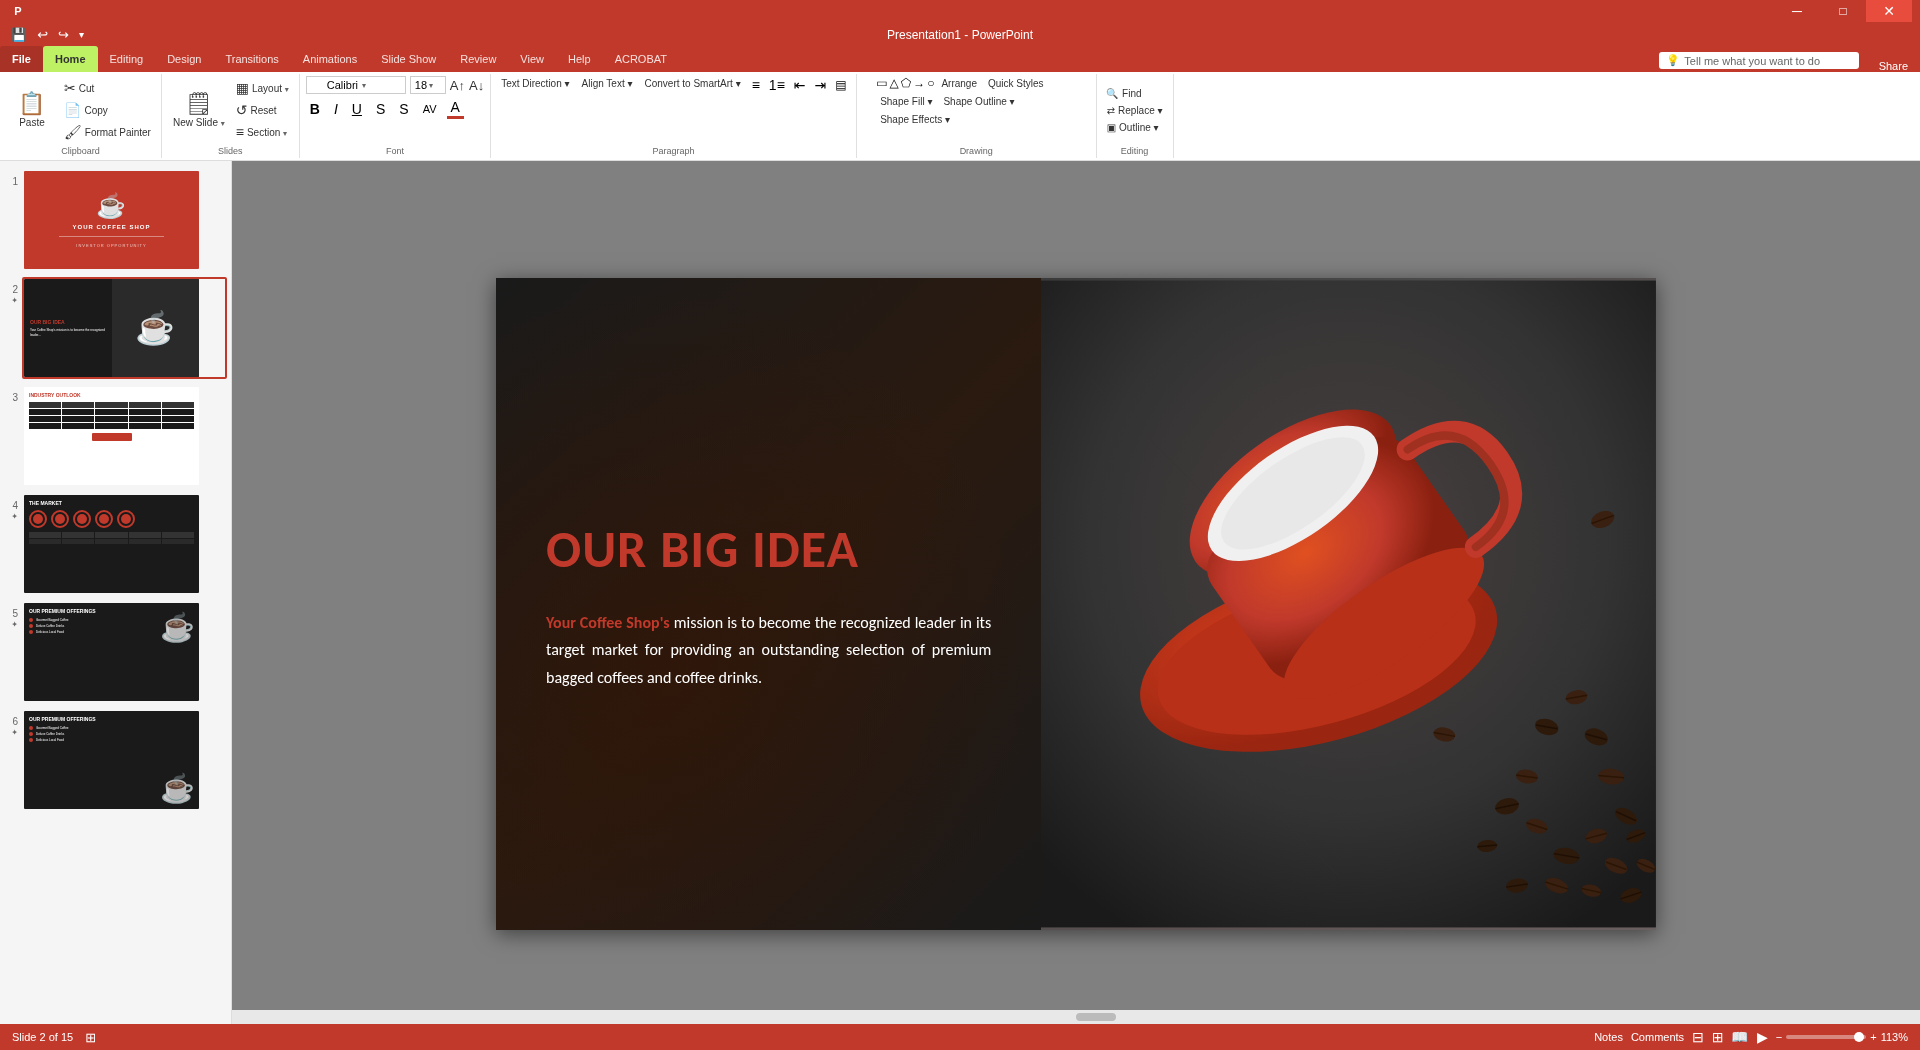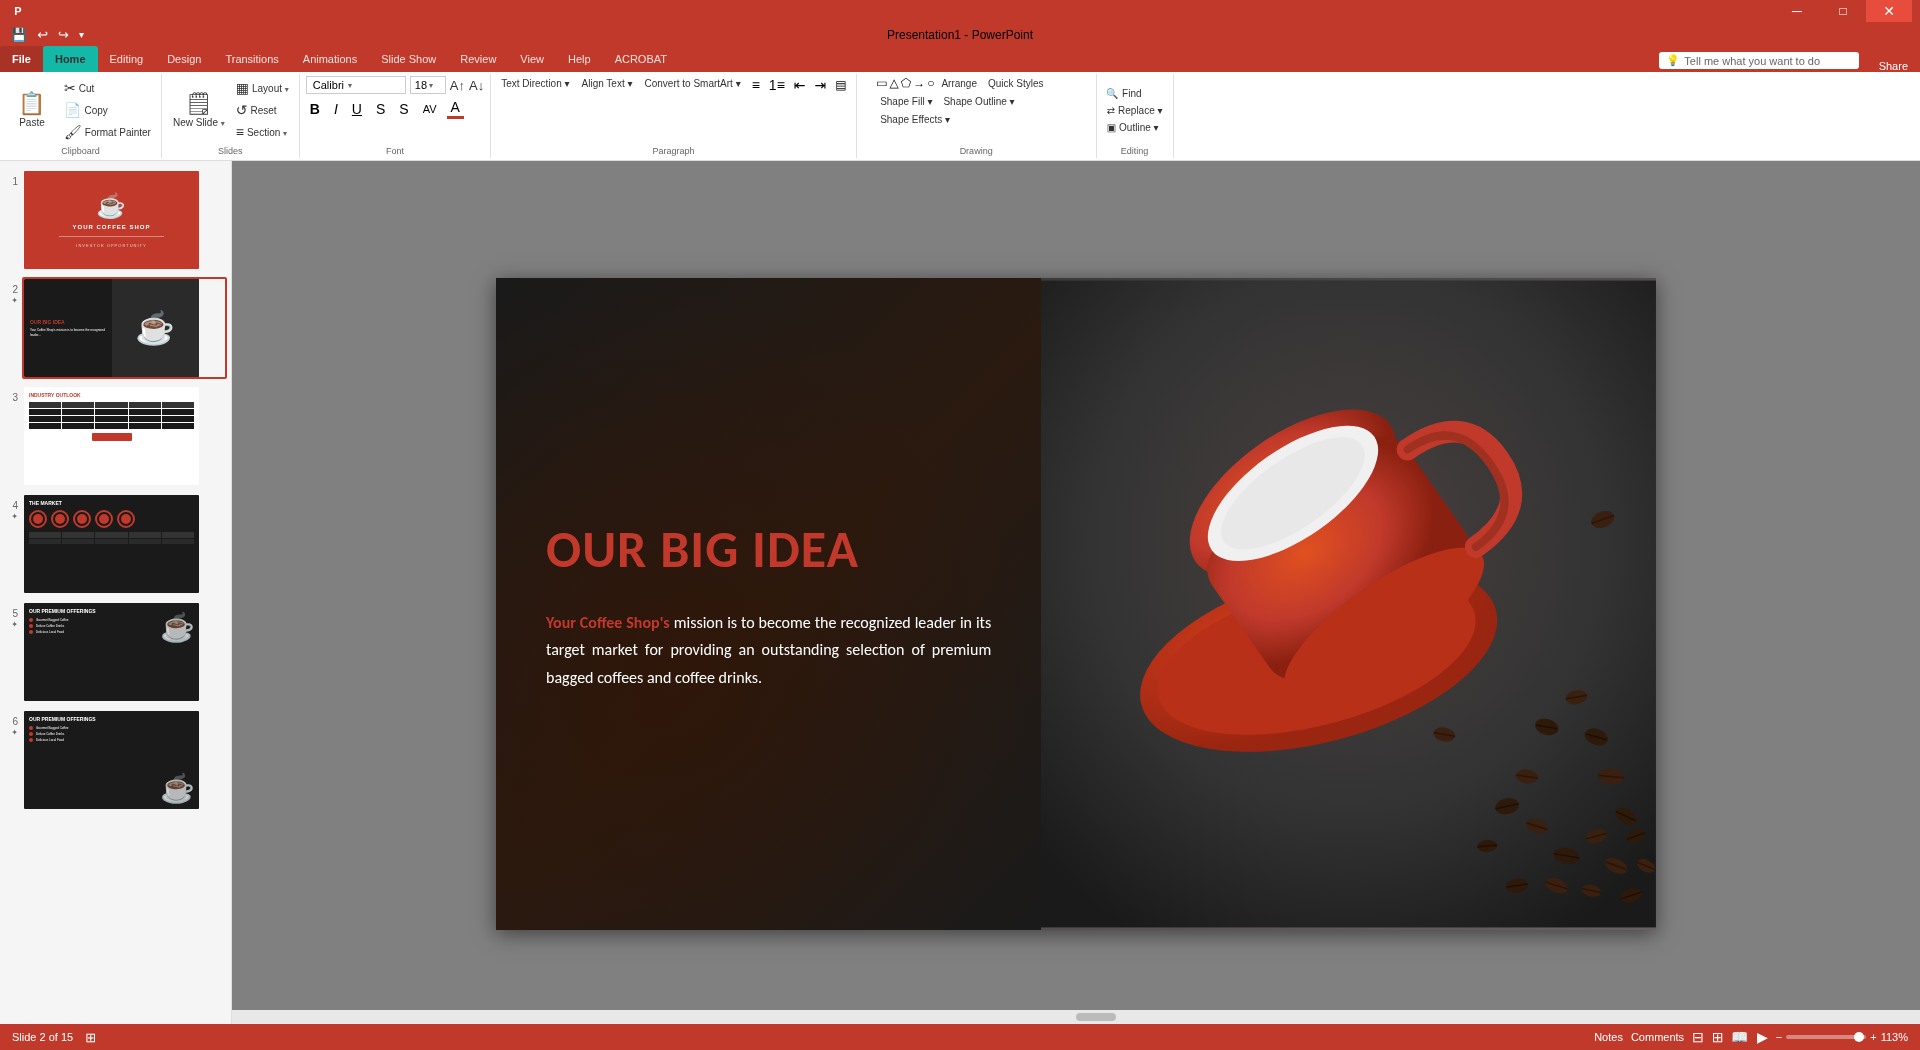--- a/index.html
+++ b/index.html
@@ -40,21 +40,21 @@
       font-size: 11px;
       color: rgba(255,255,255,0.85);
       cursor: pointer;
       height: 100%;
       display: flex;
       align-items: center;
       border-top-left-radius: 3px;
       border-top-right-radius: 3px;
     }
     .ribbon-tab.active {
-      background: #14b8a6;
+      background: #bef264;
       color: #333;
       font-weight: 600;
     }
 
     #ribbon-content {
       display: flex;
       align-items: stretch;
       height: 88px;
       padding: 2px 0;
       background: white;
@@ -287,21 +287,21 @@
   </style>
 </head>
 <body>
 
 <div id="title-bar">
   <div style="display:flex;align-items:center;gap:6px;width:180px;">
     <div style="width:20px;height:20px;background:#c0392b;display:flex;align-items:center;justify-content:center;border-radius:2px;">
       <span style="color:white;font-weight:bold;font-size:11px;">P</span>
     </div>
   </div>
-  <div style="color:#000000;font-size:12px;margin-top:48px;">Presentation1 - PowerPoint</div>
+  <div style="color:#ffffff;font-size:12px;margin-top:48px;">Presentation1 - PowerPoint</div>
   <div style="display:flex;gap:0;width:180px;justify-content:flex-end;">
     <div style="width:46px;height:22px;display:flex;align-items:center;justify-content:center;cursor:pointer;color:white;font-size:14px;">─</div>
     <div style="width:46px;height:22px;display:flex;align-items:center;justify-content:center;cursor:pointer;color:white;font-size:12px;">□</div>
     <div style="width:46px;height:22px;display:flex;align-items:center;justify-content:center;cursor:pointer;color:white;font-size:14px;background:#e74c3c;">✕</div>
   </div>
 </div>
 
 <div id="qat">
   <div class="qat-icon" title="Save">💾</div>
   <div class="qat-icon" title="Undo">↩</div>
@@ -376,21 +376,21 @@
             <span>Section <span class="dropdown-arrow">▾</span></span>
           </div>
         </div>
       </div>
       <div class="ribbon-group-label">Slides</div>
     </div>
 
     <div class="ribbon-group" style="min-width:180px;">
       <div class="ribbon-group-content" style="flex-direction:column;gap:4px;align-items:flex-start;">
         <div style="display:flex;gap:4px;align-items:center;">
-          <div style="border:1px solid #ccc;padding:2px 6px;font-size:11px;min-width:100px;display:flex;align-items:center;gap:4px;cursor:pointer;">
+          <div style="border:1px solid #ccc;padding:2px 20px;font-size:11px;min-width:100px;display:flex;align-items:center;gap:4px;cursor:pointer;">
             <span>Calibri</span>
               <span class="dropdown-arrow">▾</span>
           </div>
           <div style="border:1px solid #ccc;padding:2px 4px;font-size:11px;width:36px;display:flex;align-items:center;gap:2px;cursor:pointer;">
             <span>18</span>
               <span class="dropdown-arrow">▾</span>
           </div>
           <div style="cursor:pointer;font-size:13px;color:#333;">A↑</div>
           <div style="cursor:pointer;font-size:13px;color:#333;">A↓</div>
         </div>

